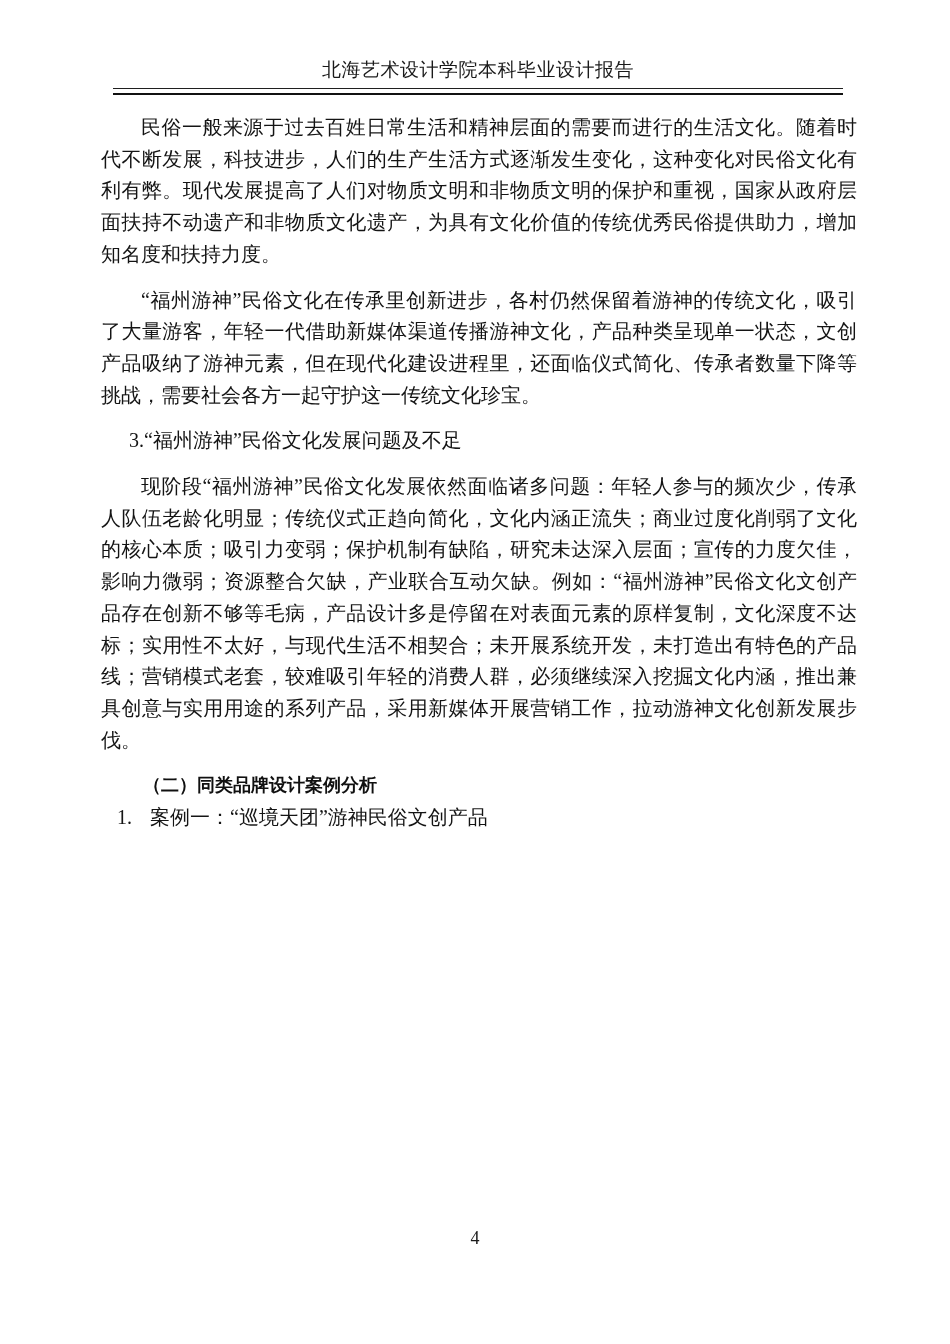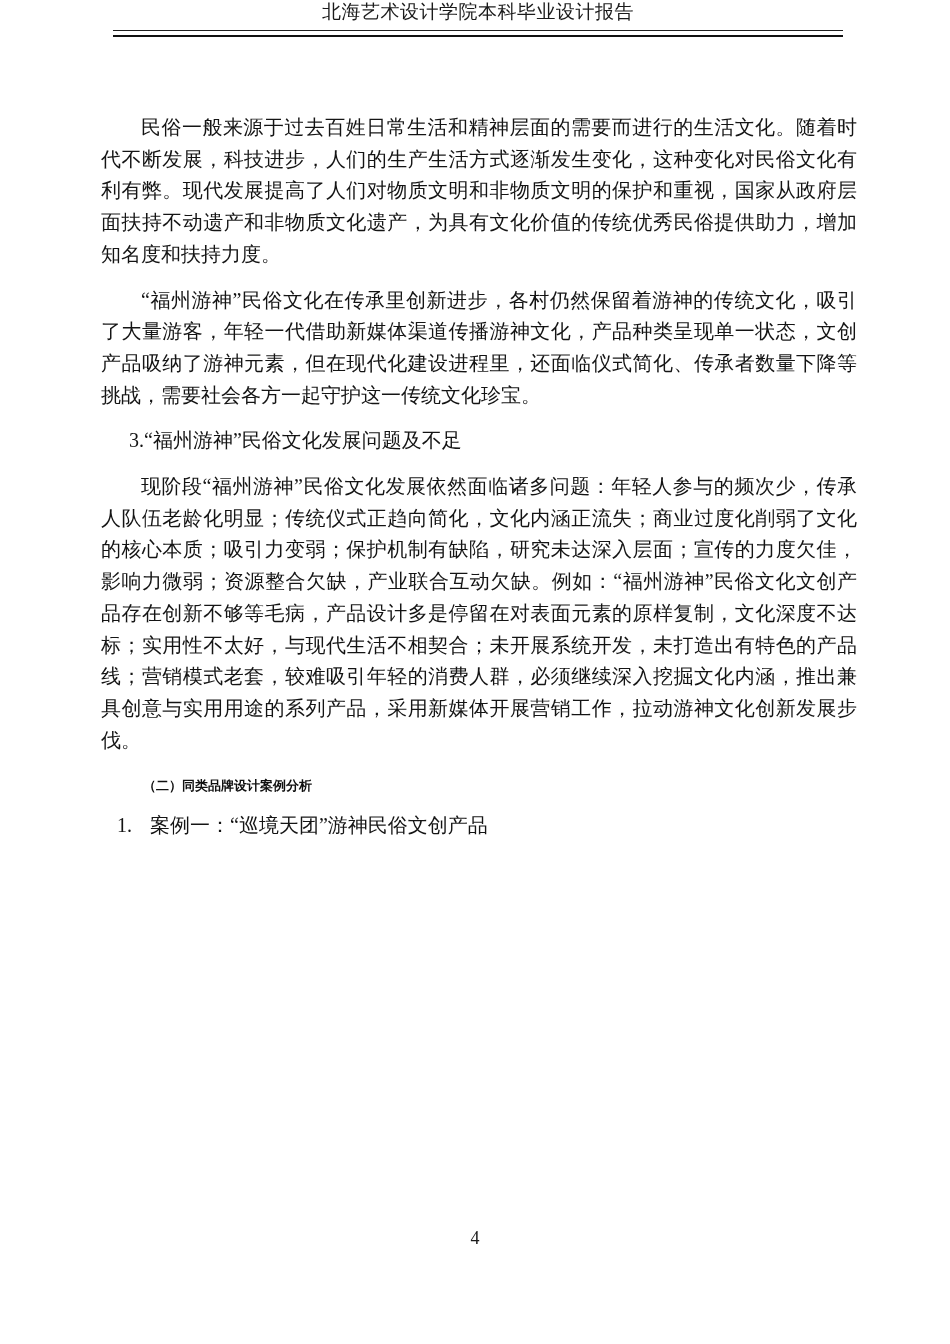--- a/index.html
+++ b/index.html
@@ -15,20 +15,21 @@
     color: #161616;
     font-family: "Liberation Serif", "DejaVu Serif", serif;
     overflow: hidden;
   }
   
   .page-header {
     position: absolute;
     top: 0;
     left: 113px;
     width: 730px;
+    padding-top: 58px;
     text-align: center;
   }
   .header-title {
     font-size: 19px;
     line-height: 24px;
     letter-spacing: 0.5px;
     color: #1a1a1a;
   }
   .header-rule-thin {
     margin-top: 6px;
@@ -52,25 +53,25 @@
   .page-body p {
     margin: 0 0 14px 0;
     text-indent: 2em;
   }
   .numbered-heading {
     margin: 0 0 14px 0;
     padding-left: 28px;
     text-align: left;
   }
   .section-heading {
-    margin: 0 0 8px 0;
+    margin: 0 0 0 0;
     padding-left: 42px;
     font-family: "Liberation Sans", "DejaVu Sans", sans-serif;
     font-weight: bold;
-    font-size: 13px;
+    font-size: 18px;
     text-align: left;
     color: #101010;
   }
   .case-item {
     margin: 0 0 14px 16px;
     text-align: left;
   }
   .case-item-title {
     margin-left: 18px;
   }

